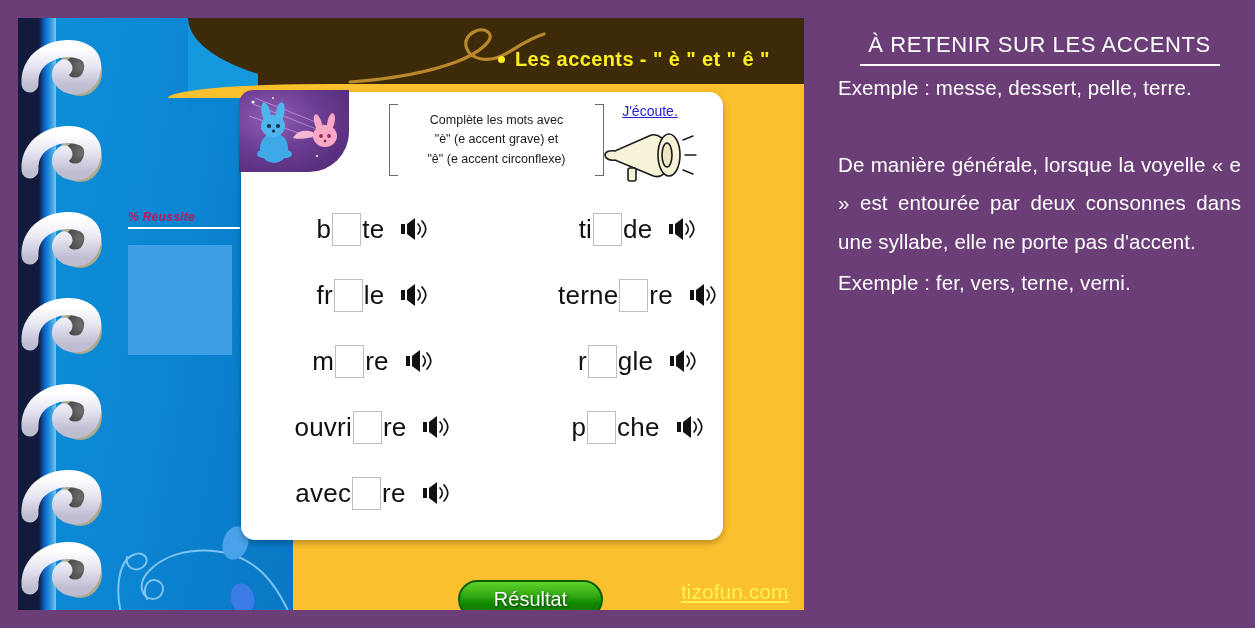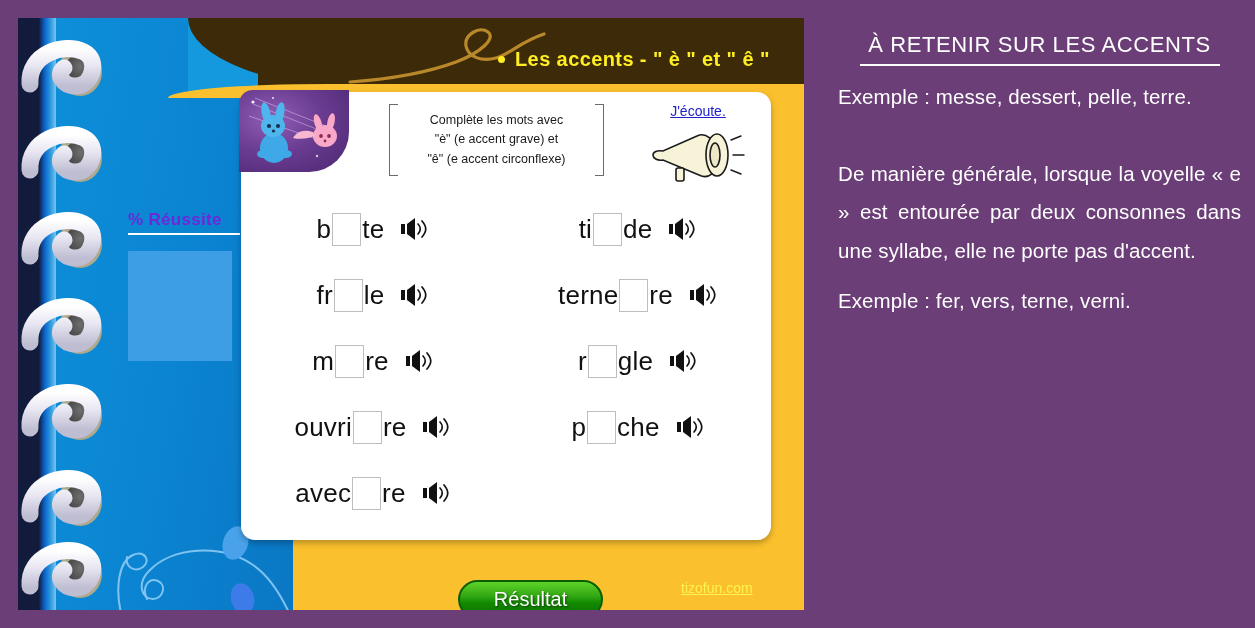--- a/index.html
+++ b/index.html
@@ -99,34 +99,34 @@
 
   
   #deco-swirl { position: absolute; left: 95px; top: 495px; z-index: 3; }
   .petal { position: absolute; z-index: 3; background: #4AA3EA; border-radius: 50% 50% 50% 50%; }
   #petal-a { left: 205px; top: 508px; width: 25px; height: 34px; transform: rotate(18deg); }
   #petal-b { left: 213px; top: 565px; width: 23px; height: 31px; transform: rotate(-15deg); background:#3D7BE8; }
 
   
   #score-panel { position: absolute; left: 110px; top: 192px; z-index: 8; width: 135px; }
   #score-label {
-    color: #6d28d9; font-size: 17px; font-weight: bold;
-    letter-spacing: .3px; white-space: nowrap;
+    color: #be185d; font-size: 12px; font-weight: bold;
+    letter-spacing: .3px; white-space: nowrap; font-style: italic;
   }
   #score-underline { height: 2px; background: #FFFFFF; margin-top: 3px; width: 112px; }
   #score-box {
     margin-top: 16px;
     width: 104px; height: 110px;
     background: #3D9EE5;
   }
 
   
   #white-card {
     position: absolute; left: 223px; top: 74px;
-    width: 530px; height: 448px;
+    width: 482px; height: 448px;
     background: #FFFFFF;
     border-radius: 14px;
     box-shadow: 0 3px 6px rgba(0,0,0,.28);
     z-index: 9;
   }
 
   
   #mascot {
     position: absolute; left: -2px; top: -2px;
     width: 110px; height: 82px;
@@ -192,21 +192,21 @@
     border: 2px solid #0B5E00;
     color: #FFFFFF;
     font-size: 20px; font-weight: normal;
     display: flex; align-items: center; justify-content: center;
     text-shadow: 1px 1px 2px rgba(0,0,0,.55);
     cursor: pointer;
     z-index: 10;
   }
   #site-link {
     position: absolute; left: 663px; top: 562px;
-    color: #FFF34D; font-size: 14px;
+    color: #FFF34D; font-size: 21px;
     text-decoration: underline;
     cursor: pointer; z-index: 10;
     white-space: nowrap;
   }
 
   
   #lesson-panel {
     position: absolute; left: 824px; top: 0;
     width: 431px; height: 516px;
     padding: 32px 14px 16px 14px;
@@ -223,21 +223,21 @@
     height: 2px; background: #FFFFFF;
     margin: 6px auto 0 auto; width: 360px;
   }
   .panel-para {
     font-size: 20.5px;
     line-height: 1.88;
     text-align: justify;
     margin-top: 18px;
     letter-spacing: .1px;
   }
-  .panel-para.tight { margin-top: 12px; }
+  .panel-para.tight { margin-top: 3px; }
   .panel-para.spaced { margin-top: 38px; }
 </style>
 </head>
 <body>
 
 <div id="root">
 
   <div id="exercise-area">
 
     <div id="blue-page"></div>

